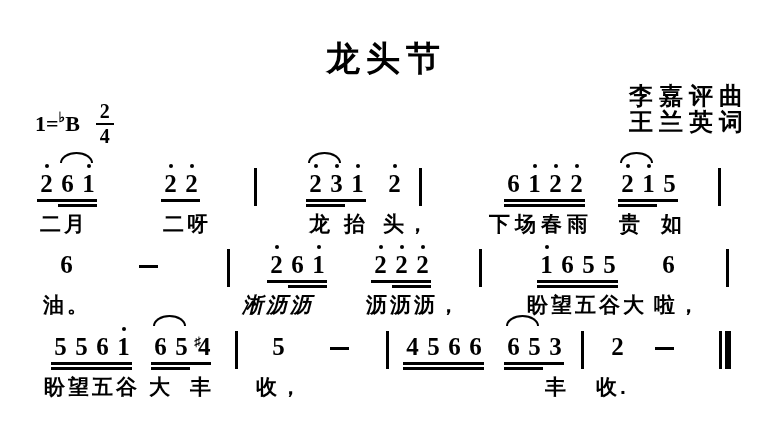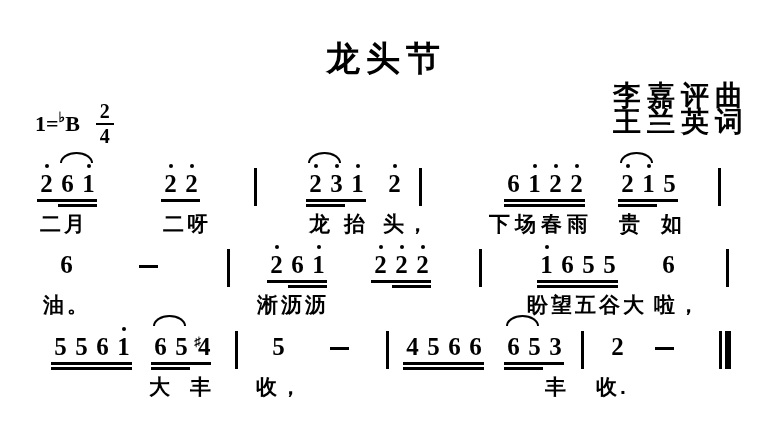--- a/index.html
+++ b/index.html
@@ -2,21 +2,21 @@
 <html><head>
 <meta charset="utf-8">
 <style>
   *{box-sizing:border-box;margin:0;padding:0}
   html,body{width:772px;height:434px;background:#fff;color:#000;overflow:hidden}
   body{position:relative;font-family:"Liberation Serif",serif}
   .sheet{position:absolute;left:0;top:0;width:772px;height:434px;background:#fff}
   .title{position:absolute;top:36px;left:0;width:772px;text-align:center;
          font-family:"Liberation Serif",serif;font-weight:bold;font-size:34px;letter-spacing:6px}
   .credits{position:absolute;top:83px;right:23px;text-align:left;
-           font-family:"Liberation Serif",serif;font-weight:bold;font-size:28px;
+           font-family:"Liberation Serif",serif;font-weight:bold;font-size:24px;
            line-height:26px;letter-spacing:6px}
   .keysig{position:absolute;left:35px;top:100px;display:flex;align-items:center;
           font-family:"Liberation Serif",serif;font-weight:bold;font-size:22px}
   .keysig .flat{font-size:14px;position:relative;top:-7px}
   .frac{margin-left:16px;text-align:center;font-size:20px;line-height:23px;font-weight:bold}
   .frac .top{border-bottom:2px solid #000;padding:0 4px}
   .score{position:absolute;left:0;top:0;width:772px;height:434px}
   .group{position:absolute;height:40px}
   .note{position:absolute;top:0;width:21px;text-align:center;white-space:nowrap;
         font-family:"Liberation Serif",serif;font-weight:bold;font-size:25px;line-height:26px}
@@ -150,21 +150,22 @@
         <span class="note" style="left: 42px;">5</span>
         <span class="note" style="left: 63px;">5</span>
         <span class="beam" style="left: 1px; width: 81px; top: 28px;"></span>
         <span class="beam" style="left: 1px; width: 81px; top: 33px;"></span>
       </div>
       <div class="group" style="left: 658px; top: 252px; width: 21px;">
         <span class="note" style="left: 0px;">6</span>
       </div>
       <div class="bar" style="left: 726px; top: 249px;"></div>
       <div class="lyric" style="left: 43px; top: 291px;">油。</div>
-      <div class="lyric" style="left: 257px; top: 291px;">淅沥沥</div>
+      <div class="lyric" style="left: 242px; top: 291px; font-style: italic;">淅沥沥</div>
+      <div class="lyric" style="left: 366px; top: 291px;">沥沥沥，</div>
       <div class="lyric" style="left: 527px; top: 291px;">盼望五谷大</div>
       <div class="lyric" style="left: 654px; top: 291px;">啦，</div>
       <div class="group" style="left: 50px; top: 334px; width: 84px;">
         <span class="note" style="left: 0px;">5</span>
         <span class="note" style="left: 21px;">5</span>
         <span class="note" style="left: 42px;">6</span>
         <span class="note" style="left: 63px;">1</span>
         <span class="odot" style="left: 71.5px;"></span>
         <span class="beam" style="left: 1px; width: 81px; top: 28px;"></span>
         <span class="beam" style="left: 1px; width: 81px; top: 33px;"></span>
@@ -199,19 +200,20 @@
         <span class="beam" style="left: 1px; width: 39px; top: 33px;"></span>
         <span class="slur" style="left: 3px; width: 33px;"></span>
       </div>
       <div class="bar" style="left: 581px; top: 331px;"></div>
       <div class="group" style="left: 607px; top: 334px; width: 21px;">
         <span class="note" style="left: 0px;">2</span>
       </div>
       <div class="dash" style="left: 655px; top: 347px;"></div>
       <div class="bar thin" style="left: 719px; top: 331px;"></div>
       <div class="bar thick" style="left: 725px; top: 331px;"></div>
+      <div class="lyric" style="left: 44px; top: 373px;">盼望五谷</div>
       <div class="lyric" style="left: 149px; top: 373px;">大</div>
       <div class="lyric" style="left: 190px; top: 373px;">丰</div>
       <div class="lyric" style="left: 256px; top: 373px;">收，</div>
       <div class="lyric" style="left: 545px; top: 373px;">丰</div>
       <div class="lyric" style="left: 596px; top: 373px;">收.</div>
     </div>
 </div>
 
 </body></html>

